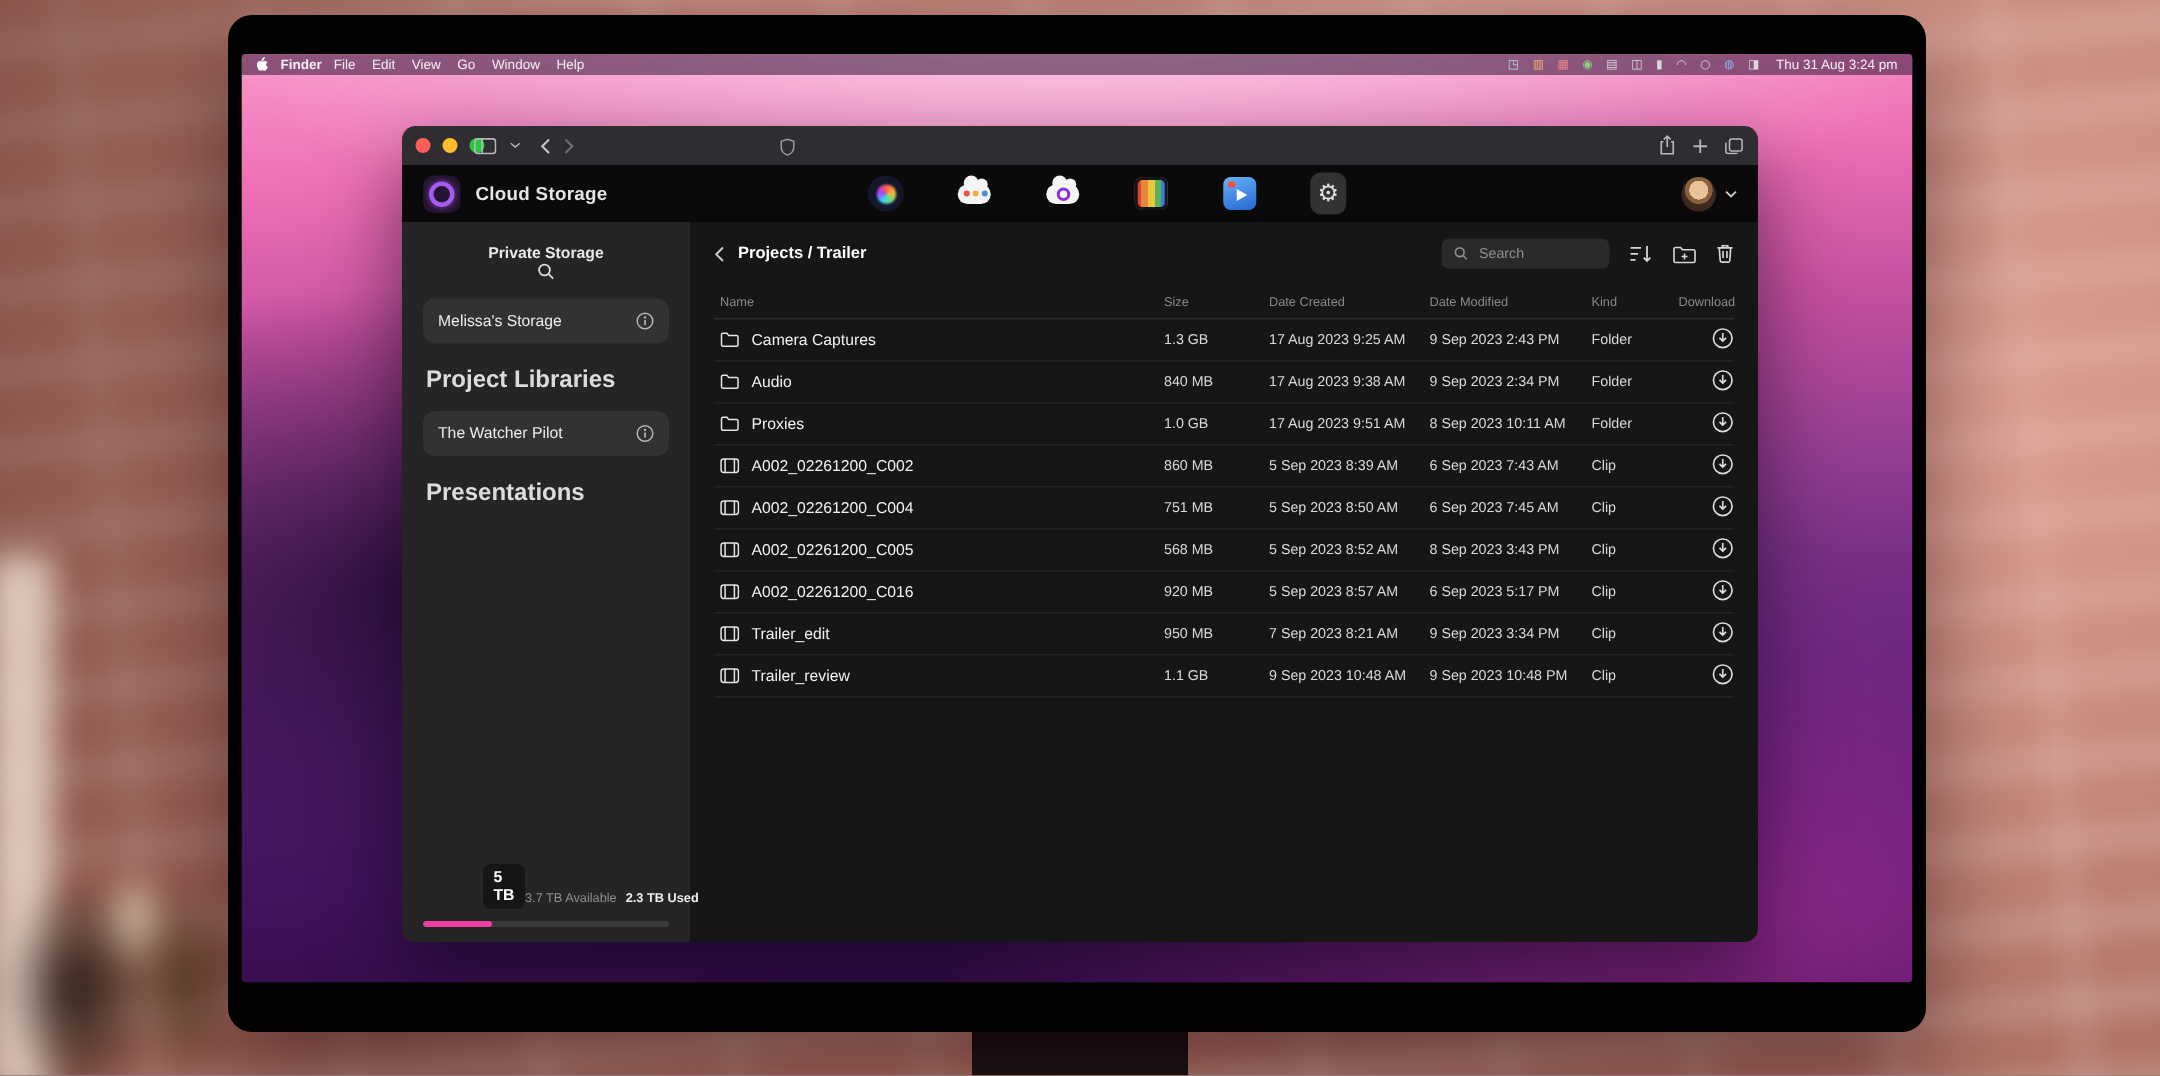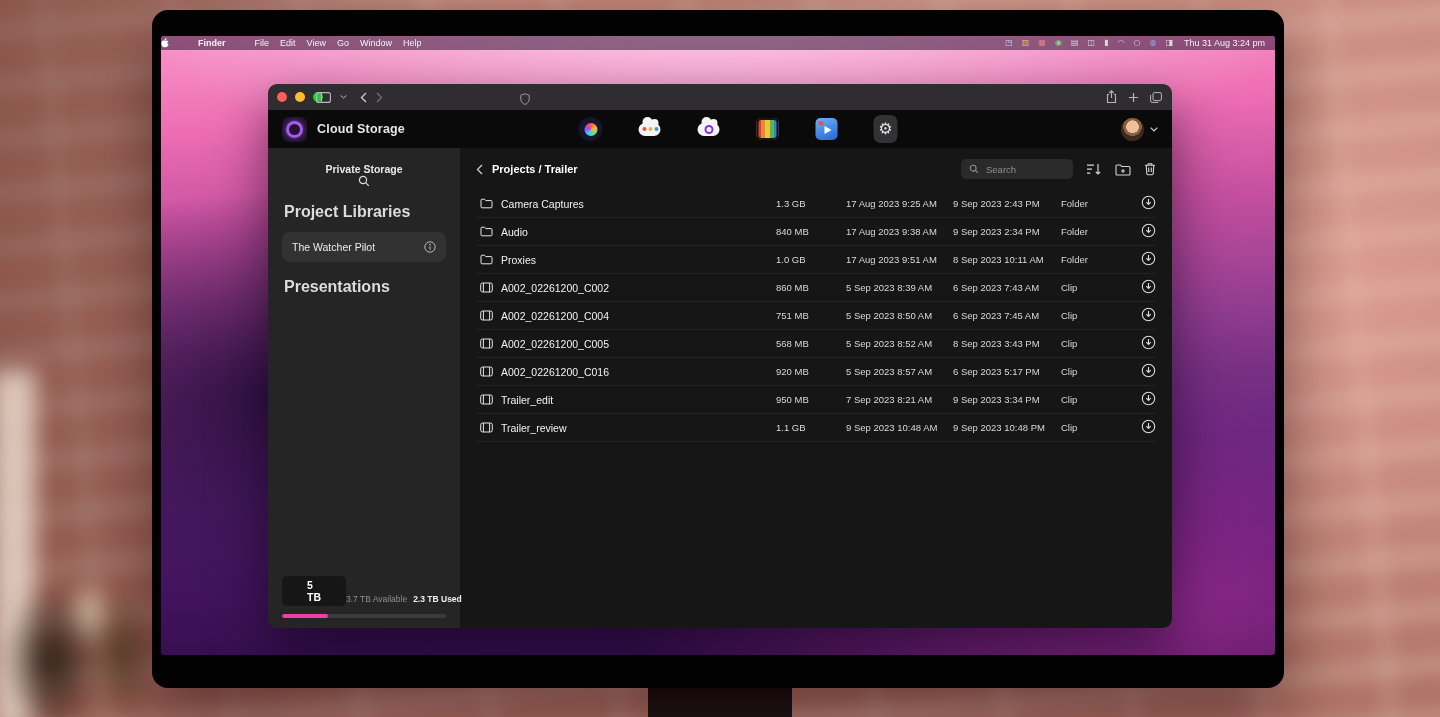--- a/index.html
+++ b/index.html
@@ -29,21 +29,21 @@
   .screen{position:relative;width:100%;height:100%;border-radius:3px;overflow:hidden;
     background:
       radial-gradient(90% 55% at 50% -8%, #ffd3ec 0%, rgba(255,211,236,0) 60%),
       radial-gradient(70% 60% at 12% 58%, rgba(24,6,44,.78) 0%, rgba(24,6,44,0) 55%),
       radial-gradient(85% 70% at 88% 92%, rgba(216,62,188,.55) 0%, rgba(216,62,188,0) 55%),
       linear-gradient(178deg,#f795c8 0%,#ef6fb4 14%,#c44f9f 30%,#8f3b8f 48%,#5f2478 66%,#43145e 84%,#330c49 100%);}
 
   
   .menubar{position:absolute;left:0;top:0;right:0;height:14px;background:rgba(52,24,56,.55);
     display:flex;align-items:center;color:#f6f0f6;font-size:9px;}
-  .mb-left{display:flex;align-items:center;gap:29px;}
+  .mb-left{display:flex;align-items:center;gap:8px;padding-left:10px;}
   .mb-left .mb-app{font-weight:700;}
   .mb-left span{white-space:nowrap;}
   .mb-right{margin-left:auto;display:flex;align-items:center;gap:9px;padding-right:10px;}
   .st-ic{font-size:8px;line-height:1;font-family:"DejaVu Sans",sans-serif;}
   .mb-clock{font-size:9px;margin-left:2px;white-space:nowrap;}
 
   
   .bwin{position:absolute;left:107px;top:48px;width:904px;height:544px;border-radius:9px;overflow:hidden;
     box-shadow:0 22px 55px rgba(10,0,20,.55);display:flex;flex-direction:column;}
   .chrome{position:relative;height:26px;background:#2f2d31;flex:0 0 auto;}
@@ -93,21 +93,21 @@
   .appbody{flex:1;display:flex;min-height:0;}
   .sidebar{position:relative;width:192px;flex:0 0 auto;background:#252525;box-sizing:border-box;padding:13px 14px;}
   .ps-row{display:flex;justify-content:space-between;align-items:center;margin:2px 2px 12px 2px;
     color:#e9e9e9;font-size:10.5px;font-weight:700;flex-direction:column;}
   .s-item{height:30px;background:#323232;border-radius:8px;display:flex;align-items:center;justify-content:space-between;
     padding:0 10px;margin-bottom:13px;color:#ececec;font-size:10.5px;box-sizing:border-box;cursor:default;}
   .s-item.selected{border:1.5px solid #3f82f6;background:#31353c;}
   .s-label{color:#dcdcdc;font-size:16px;font-weight:700;margin:16px 2px 11px 2px;}
   .storage{position:absolute;left:14px;right:14px;bottom:10px;}
   .s-top{display:flex;justify-content:space-between;align-items:flex-end;margin-bottom:8px;}
-  .chip{background:#161616;border-radius:5px;padding:3px 25px;color:#fff;font-size:10.5px;font-weight:700;}
+  .chip{background:#161616;border-radius:5px;padding:3px 7px;color:#fff;font-size:10.5px;font-weight:700;margin-left:40px;}
   .s-right{white-space:nowrap;}
   .avail{color:#8f8f8f;font-size:8.5px;margin-right:6px;}
   .used{color:#efefef;font-size:8.5px;font-weight:700;}
   .bar{height:4px;border-radius:2px;background:#3a3a3a;overflow:hidden;}
   .fill{height:100%;border-radius:2px;background:#ed3fa4;width:28%;}
 
   .main{flex:1;background:#161616;padding:8px 16px 0 16px;box-sizing:border-box;min-width:0;}
   .toolbar{display:flex;height:26px;}
   .crumb{display:flex;align-items:center;gap:9px;}
   .crumb-text{color:#fff;font-size:11px;font-weight:600;}
@@ -290,20 +290,30 @@
               <div class="ps-row">
                 <span>Private Storage</span>
                 <span style="display:flex;">
                   <svg width="12" height="12" viewBox="0 0 12 12">
                       <circle cx="5" cy="5" r="3.6" fill="none" stroke="#dcdcdc" stroke-width="1.2"></circle>
                       <line x1="7.8" y1="7.8" x2="10.8" y2="10.8" stroke="#dcdcdc" stroke-width="1.2"></line>
                     </svg>
                 </span>
               </div>
 
+              <div class="s-item">
+                <span>Melissa's Storage</span>
+                <span style="display:flex;">
+                  <svg width="12" height="12" viewBox="0 0 12 12">
+                      <circle cx="6" cy="6" r="5.2" fill="none" stroke="#b5b5b5"></circle>
+                      <circle cx="6" cy="3.6" r="0.8" fill="#b5b5b5"></circle>
+                      <rect x="5.45" y="5.2" width="1.1" height="3.6" rx="0.5" fill="#b5b5b5"></rect>
+                    </svg>
+                </span>
+              </div>
 
               <div class="s-label">Project Libraries</div>
 
 
               <div class="s-item">
                 <span>The Watcher Pilot</span>
                 <span style="display:flex;">
                   <svg width="12" height="12" viewBox="0 0 12 12">
                       <circle cx="6" cy="6" r="5.2" fill="none" stroke="#b5b5b5"></circle>
                       <circle cx="6" cy="3.6" r="0.8" fill="#b5b5b5"></circle>
@@ -363,20 +373,28 @@
                   <span class="tool-btn">
                     <svg width="12" height="14" viewBox="0 0 12 14" fill="none" stroke="#d6d6d6" stroke-width="1.1">
                         <path d="M1 3.2h10M4.2 3.2V1.8h3.6v1.4M2.2 3.2l.6 8.6q.05.9 1 .9h4.4q.95 0 1-.9l.6-8.6"></path>
                         <path d="M4.7 5.4v4.6M7.3 5.4v4.6"></path>
                       </svg>
                   </span>
                 </div>
               </div>
 
               <div class="table">
+                <div class="thead">
+                  <span class="th">Name</span>
+                  <span class="th">Size</span>
+                  <span class="th">Date Created</span>
+                  <span class="th">Date Modified</span>
+                  <span class="th">Kind</span>
+                  <span class="th">Download</span>
+                </div>
                 <div>
                     <div class="trow">
     <div class="name-cell">
       <span class="ficon">
         <svg width="13" height="11" viewBox="0 0 13 11">
                             <path d="M1 2.2q0-1 1-1h2.6l1.2 1.4H11q1 0 1 1v5.2q0 1-1 1H2q-1 0-1-1z" fill="none" stroke="#e6e6e6" stroke-width="1"></path>
                           </svg>
       </span>
 
       <span>Camera Captures</span>

